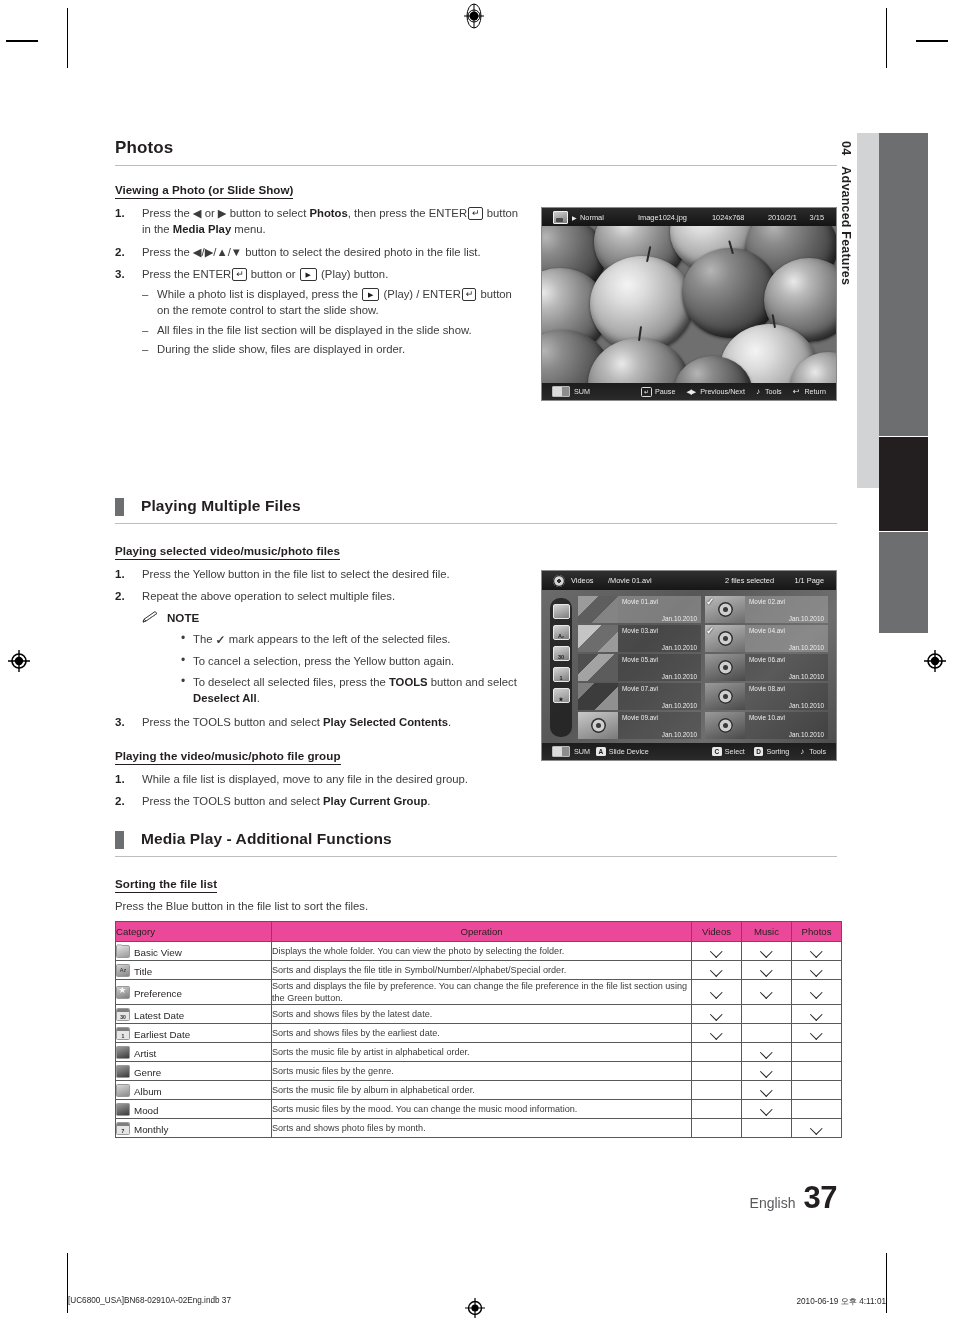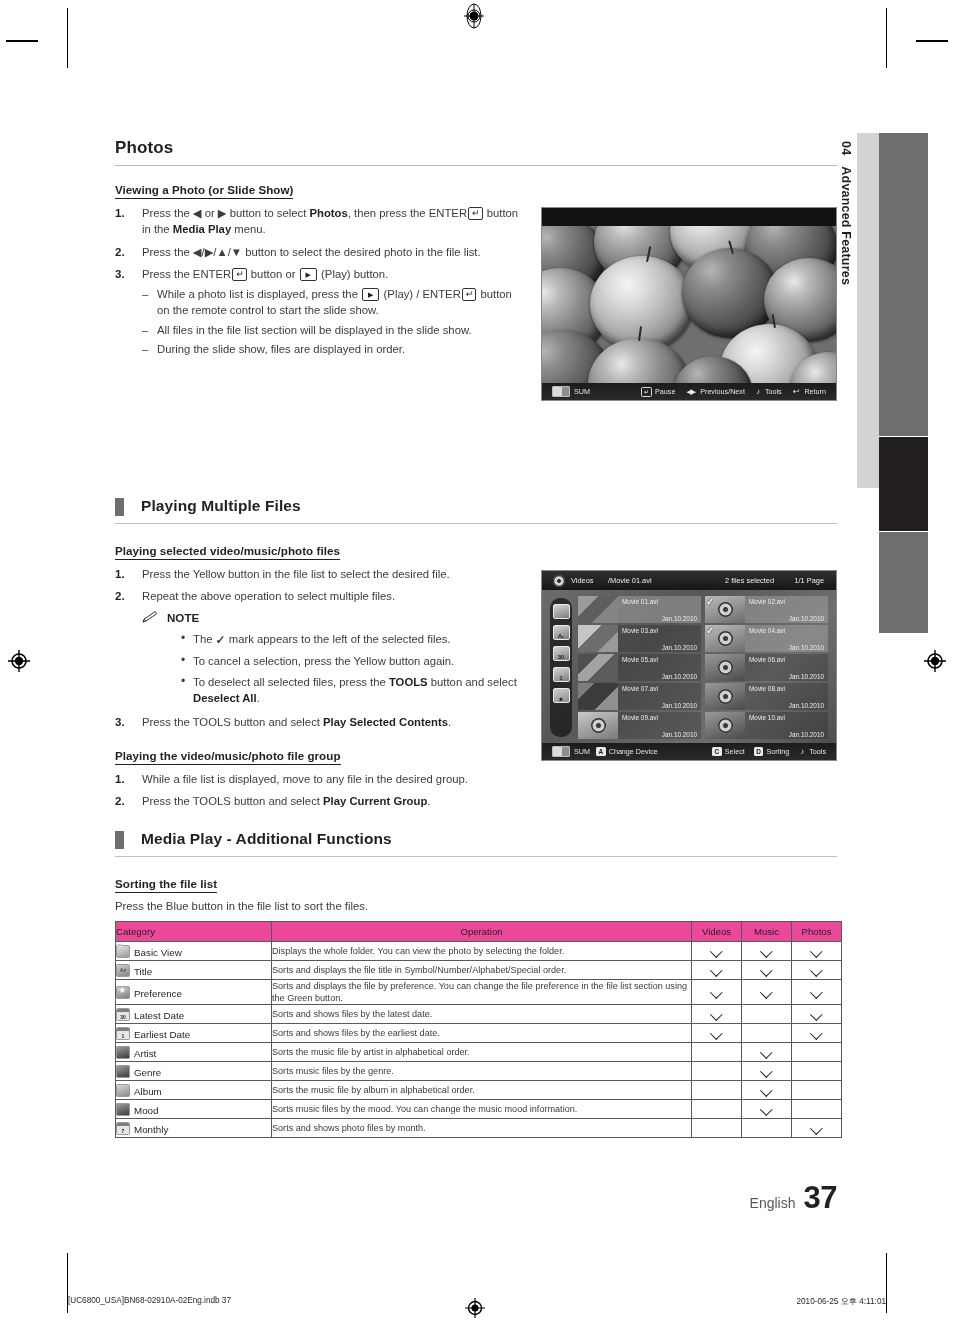--- a/index.html
+++ b/index.html
@@ -428,20 +428,29 @@
 
       <div class="apple dk" style="left:-26px;top:104px;width:94px;height:84px;"></div>
       <div class="apple" style="left:46px;top:112px;width:102px;height:92px;"></div>
       <div class="stem" style="left:96px;top:100px;height:15px;transform:rotate(8deg);"></div>
       <div class="apple lt" style="left:178px;top:98px;width:98px;height:90px;"></div>
       <div class="stem" style="left:232px;top:88px;height:14px;transform:rotate(-10deg);"></div>
       <div class="apple dk" style="left:132px;top:130px;width:78px;height:70px;"></div>
       <div class="apple" style="left:248px;top:126px;width:76px;height:72px;"></div>
     </div>
 
+    <div class="osd-top">
+      <span class="pic-icon"></span>
+      <span class="tri">▶</span>
+      <span class="mode">Normal</span>
+      <span class="fname">Image1024.jpg</span>
+      <span class="fres">1024x768</span>
+      <span class="fdate">2010/2/1</span>
+      <span class="fidx">3/15</span>
+    </div>
 
     <div class="osd-bot">
       <span class="dev">
         <span class="devchip"></span>
         <span>SUM</span>
       </span>
       <span class="acts">
         <span class="act">
           <span class="glyph">↵</span>
           <span>Pause</span>
@@ -629,21 +638,21 @@
       <span class="cur">/Movie 01.avi</span>
       <span class="cnt">2 files selected</span>
       <span class="pg">1/1 Page</span>
     </div>
 
     <div class="osd-bot">
       <span class="dev">
         <span class="devchip"></span>
         <span>SUM</span>
         <span class="glyph solid" style="margin:0 3px 0 6px;">A</span>
-        <span>Change Device</span>
+        <span>Slide Device</span>
       </span>
       <span class="acts">
         <span class="act">
           <span class="glyph solid">C</span>
           <span>Select</span>
         </span>
         <span class="act">
           <span class="glyph solid">D</span>
           <span>Sorting</span>
         </span>
@@ -749,16 +758,16 @@
     </tbody>
   </table>
 
   <div id="page-footer">
     <span class="lang">English</span>
     <span class="pnum">37</span>
   </div>
 
   <div id="print-footer">
     <span class="left">[UC6800_USA]BN68-02910A-02Eng.indb   37</span>
-    <span class="right">2010-06-25   오후 4:11:01</span>
+    <span class="right">2010-06-19   오후 4:11:01</span>
   </div>
 
 </div>
 
 </body></html>

